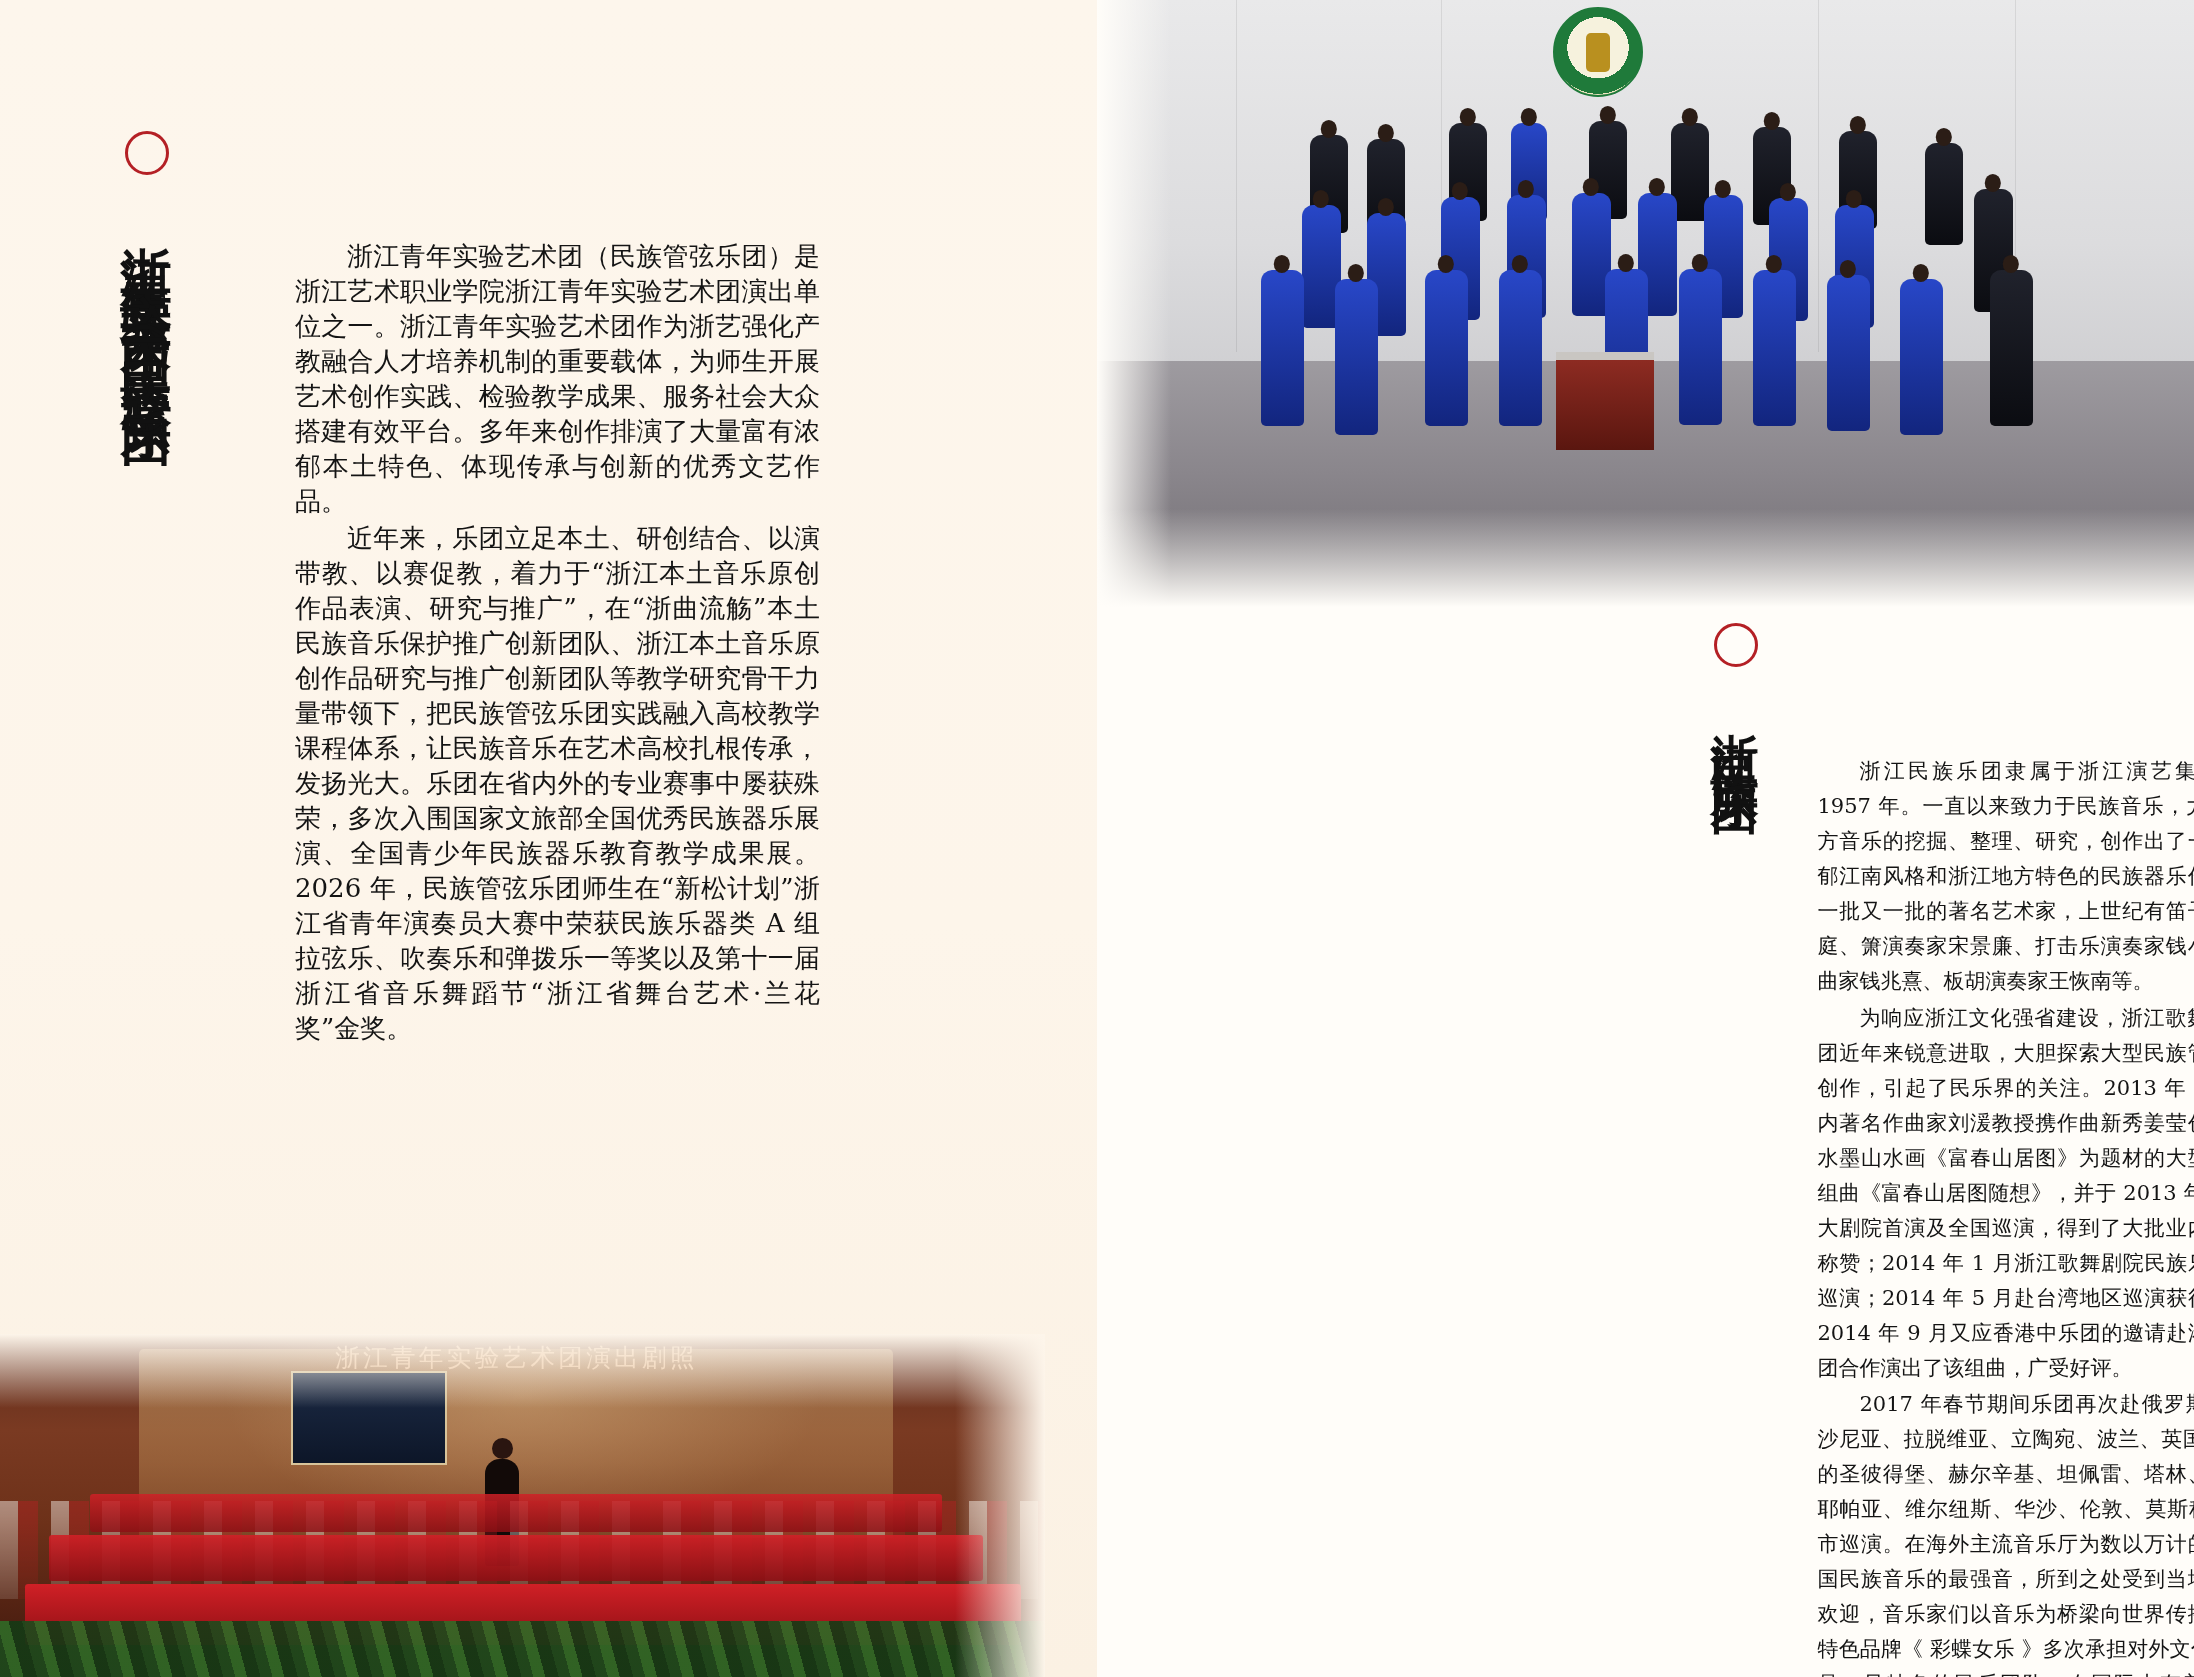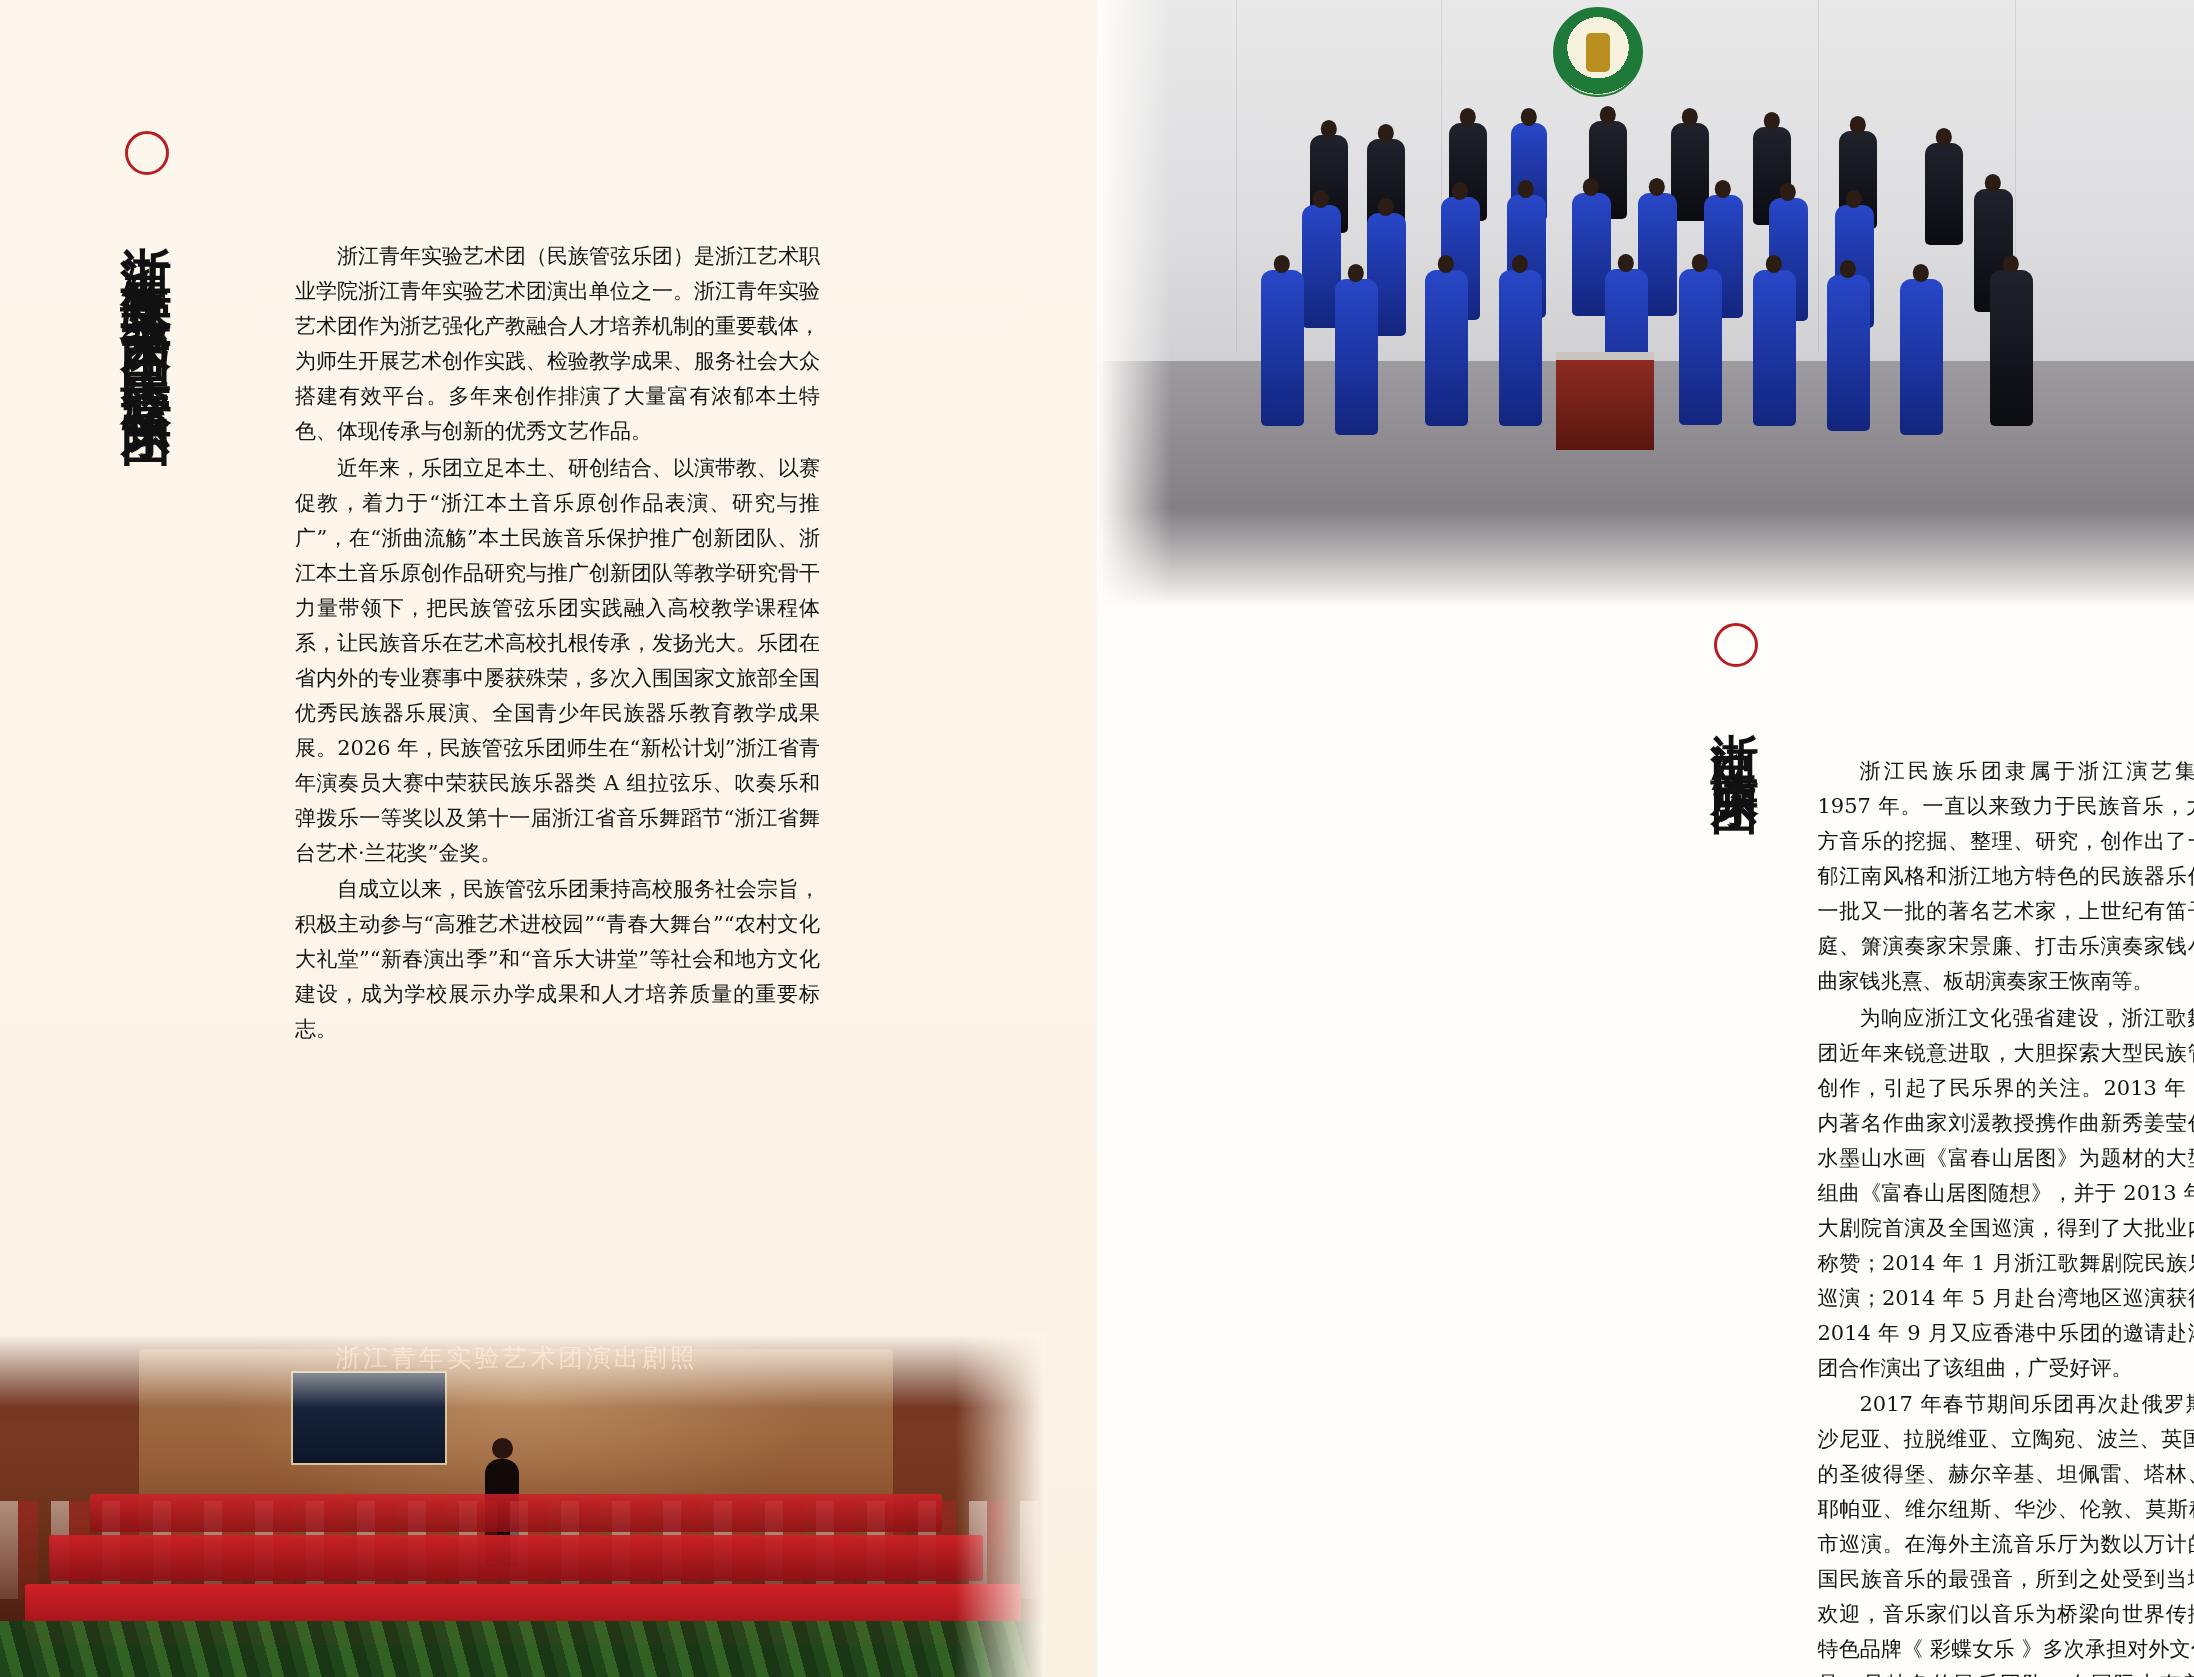--- a/index.html
+++ b/index.html
@@ -50,21 +50,21 @@
   .left-title{
     font-size:51px;
     line-height:1.0;
     height:967px;
   }
   
   .left-body{
     position:absolute;
     left:295px;top:239px;
     width:525px;
-    font-size:21px;
+    font-size:26px;
     line-height:35px;
     color:#141414;
     text-align:justify;
     text-justify:inter-ideograph;
   }
   .left-body p{margin:0 0 1.6px 0;text-indent:2em;}
   
   .photo-bottom{
     position:absolute;
     left:0;bottom:0;
@@ -219,21 +219,20 @@
   <div class="left-page">
 
     <div class="left-title-block">
       <div class="circle-mark"></div>
       <div class="vtitle left-title">浙江青年实验艺术团（民族管弦乐团）</div>
     </div>
 
     <div class="left-body">
       <p>浙江青年实验艺术团（民族管弦乐团）是浙江艺术职业学院浙江青年实验艺术团演出单位之一。浙江青年实验艺术团作为浙艺强化产教融合人才培养机制的重要载体，为师生开展艺术创作实践、检验教学成果、服务社会大众搭建有效平台。多年来创作排演了大量富有浓郁本土特色、体现传承与创新的优秀文艺作品。</p>
       <p>近年来，乐团立足本土、研创结合、以演带教、以赛促教，着力于“浙江本土音乐原创作品表演、研究与推广”，在“浙曲流觞”本土民族音乐保护推广创新团队、浙江本土音乐原创作品研究与推广创新团队等教学研究骨干力量带领下，把民族管弦乐团实践融入高校教学课程体系，让民族音乐在艺术高校扎根传承，发扬光大。乐团在省内外的专业赛事中屡获殊荣，多次入围国家文旅部全国优秀民族器乐展演、全国青少年民族器乐教育教学成果展。2026 年，民族管弦乐团师生在“新松计划”浙江省青年演奏员大赛中荣获民族乐器类 A 组拉弦乐、吹奏乐和弹拨乐一等奖以及第十一届浙江省音乐舞蹈节“浙江省舞台艺术·兰花奖”金奖。</p>
-      <p>自成立以来，民族管弦乐团秉持高校服务社会宗旨，积极主动参与“高雅艺术进校园”“青春大舞台”“农村文化大礼堂”“新春演出季”和“音乐大讲堂”等社会和地方文化建设，成为学校展示办学成果和人才培养质量的重要标志。</p>
     </div>
 
     <div class="photo-bottom">
       <div class="hall"></div>
       <div class="backwall"></div>
       <div class="screen"></div>
       <div class="caption">浙江青年实验艺术团演出剧照</div>
       <div class="conductor"></div>
       <div class="perf"></div>
       <div class="row-red r3"></div>

